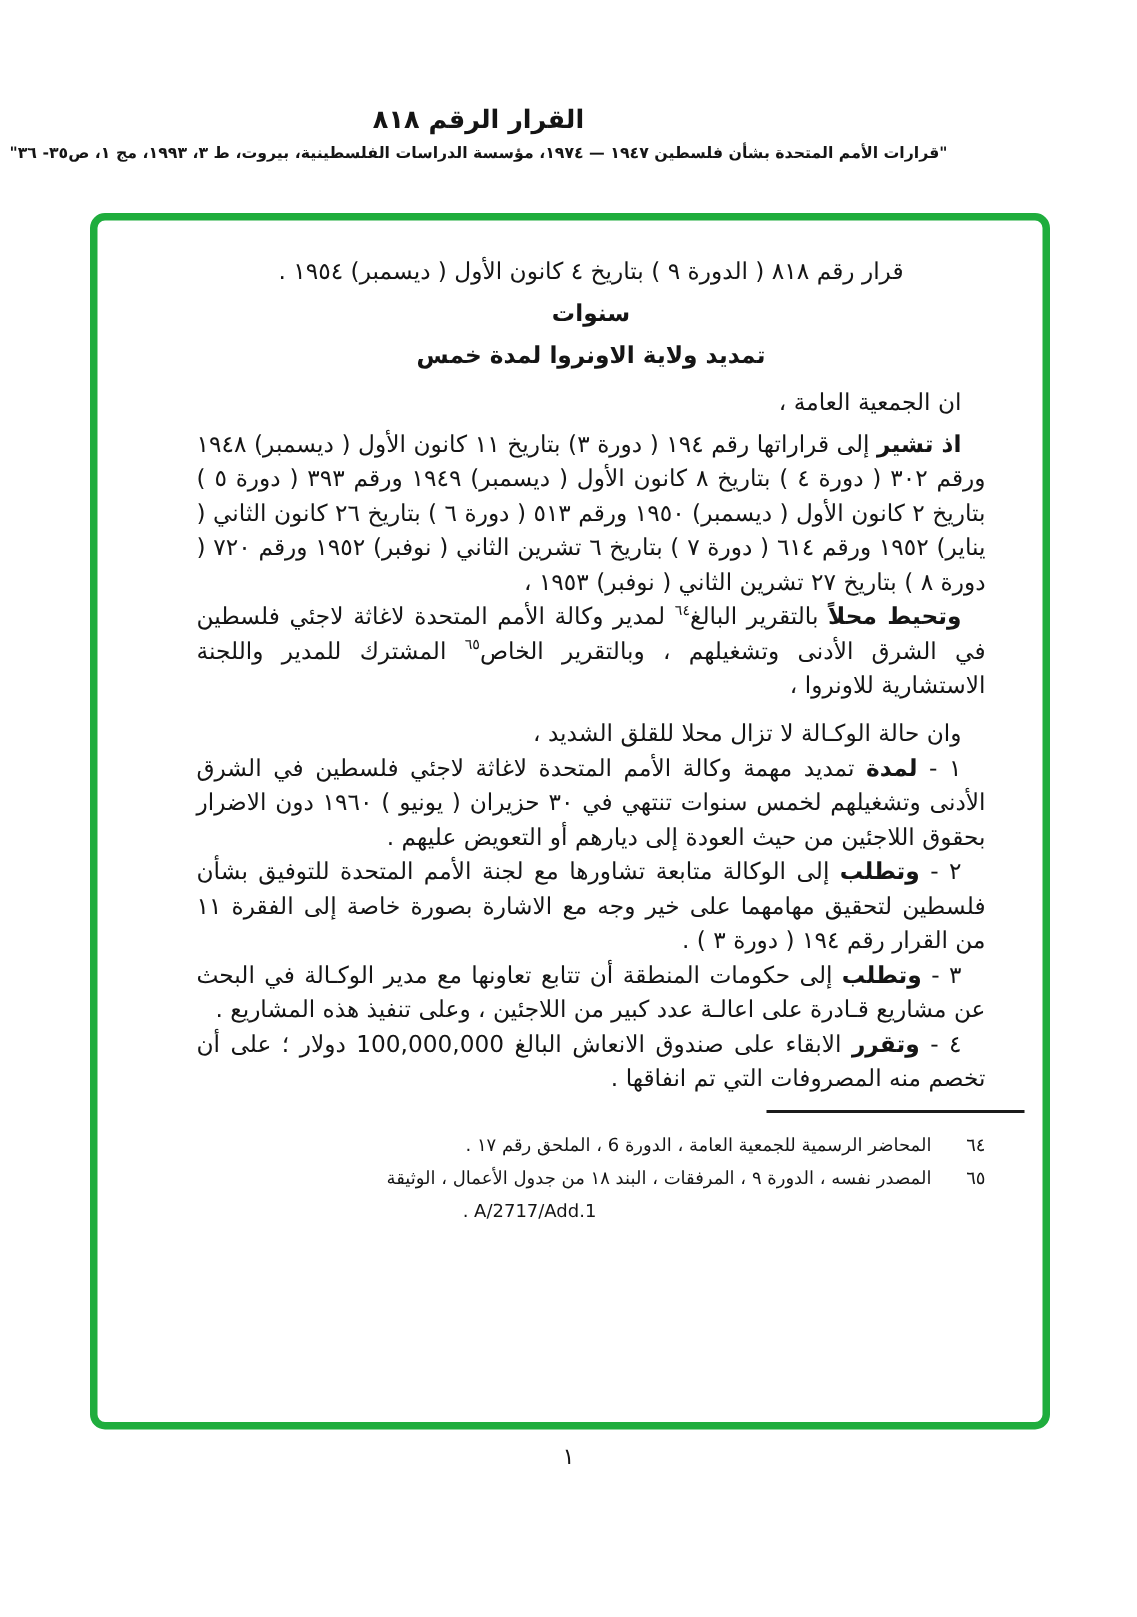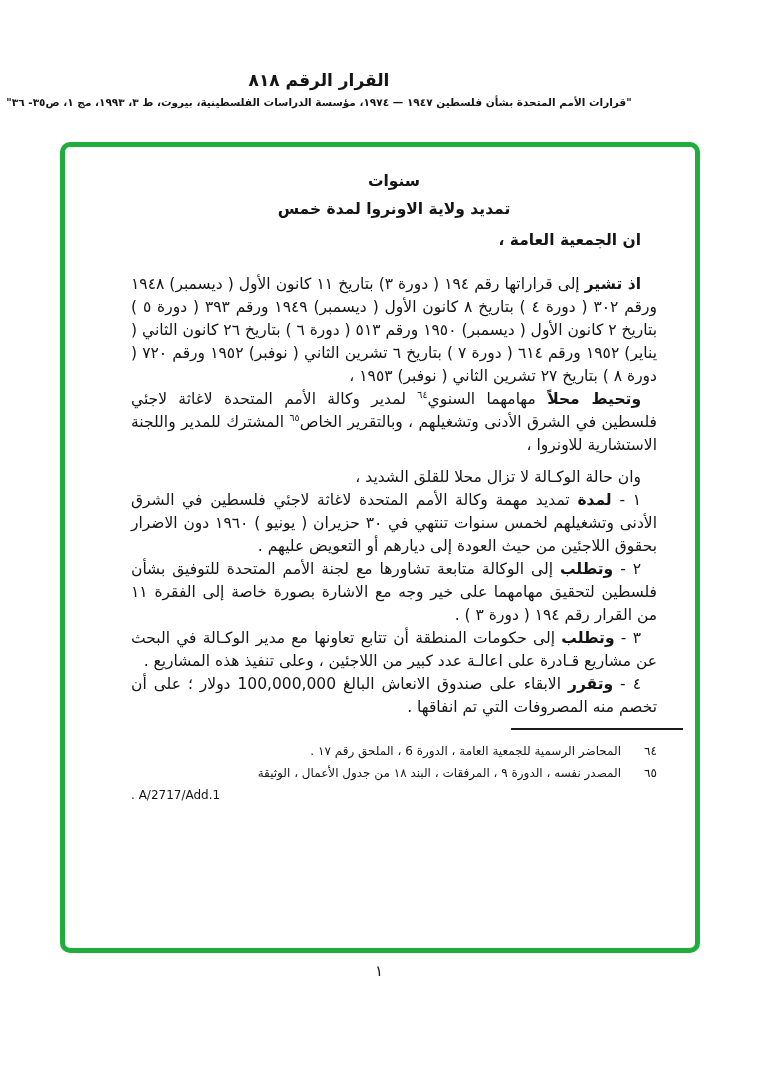--- a/index.html
+++ b/index.html
@@ -18,56 +18,57 @@
     overflow:hidden;background:#fff;
   }
   .res-content{
     direction:rtl;padding:20px 38px 0 66px;
     font-size:15.5px;line-height:23px;text-align:justify;
   }
   
   .res-heading{text-align:center;line-height:28px;margin-bottom:4px;}
   .res-heading .h-sub{font-weight:bold;}
   
-  .res-opening{font-weight:bold;text-indent:16px;margin:6px 0 21px;}
+  .res-opening{font-weight:normal;text-indent:16px;margin:6px 0 5px;}
   .para{margin:0;text-indent:16px;}
   .para.gap{margin-top:9px;}
   .b{font-weight:bold;}
   .sup{vertical-align:super;font-size:9.5px;line-height:0;}
   
   .fn-sep{width:172px;height:0;border-top:2px solid #1b1b1b;margin:9px -26px 10px auto;}
   .footnotes{font-size:12px;line-height:22px;text-align:right;}
   .footnote{display:flex;gap:14px;}
   .fn-num{min-width:22px;flex:0 0 auto;}
   .fn-text{flex:1 1 auto;}
-  .fn-docref{direction:rtl;text-align:left;padding-right:46px;}
+  .fn-docref{direction:rtl;text-align:center;padding-right:46px;}
   
   .page-number{position:absolute;top:962px;left:0;width:758px;text-align:center;font-size:15px;}
 </style>
 </head>
 <body>
 
 <header class="doc-header">
   <div class="doc-title">القرار الرقم ٨١٨</div>
   <div class="doc-citation">"قرارات الأمم المتحدة بشأن فلسطين ١٩٤٧ — ١٩٧٤، مؤسسة الدراسات الفلسطينية، بيروت، ط ٣، ١٩٩٣، مج ١، ص٣٥- ٣٦"</div>
 </header>
 
 <section class="res-frame">
   <div class="res-content">
 
     <div class="res-heading">
+      <div class="h-main">قرار رقم ٨١٨ ( الدورة ٩ ) بتاريخ ٤ كانون الأول ( ديسمبر) ١٩٥٤ .</div>
       <div class="h-sub">سنوات</div>
       <div class="h-sub">تمديد ولاية الاونروا لمدة خمس</div>
     </div>
 
     <div class="res-opening">ان الجمعية العامة ،</div>
 
     <p class="para"><span class="b">اذ تشير</span><span> إلى قراراتها رقم ١٩٤ ( دورة ٣) بتاريخ ١١ كانون الأول ( ديسمبر) ١٩٤٨ ورقم ٣٠٢ ( دورة ٤ ) بتاريخ ٨ كانون الأول ( ديسمبر) ١٩٤٩ ورقم ٣٩٣ ( دورة ٥ ) بتاريخ ٢ كانون الأول ( ديسمبر) ١٩٥٠ ورقم ٥١٣ ( دورة ٦ ) بتاريخ ٢٦ كانون الثاني ( يناير) ١٩٥٢ ورقم ٦١٤ ( دورة ٧ ) بتاريخ ٦ تشرين الثاني ( نوفبر) ١٩٥٢ ورقم ٧٢٠ ( دورة ٨ ) بتاريخ ٢٧ تشرين الثاني ( نوفبر) ١٩٥٣ ،</span></p>
 
-    <p class="para"><span class="b">وتحيط محلاً</span><span> مهامهما السنوي</span><span class="sup">٦٤</span><span> لمدير وكالة الأمم المتحدة لاغاثة لاجئي فلسطين في الشرق الأدنى وتشغيلهم ، وبالتقرير الخاص</span><span class="sup">٦٥</span><span> المشترك للمدير واللجنة الاستشارية للاونروا ،</span></p>
+    <p class="para"><span class="b">وتحيط محلاً</span><span> بالتقرير البالغ</span><span class="sup">٦٤</span><span> لمدير وكالة الأمم المتحدة لاغاثة لاجئي فلسطين في الشرق الأدنى وتشغيلهم ، وبالتقرير الخاص</span><span class="sup">٦٥</span><span> المشترك للمدير واللجنة الاستشارية للاونروا ،</span></p>
 
 
     <p class="para gap"><span>وان حالة الوكـالة لا تزال محلا للقلق الشديد ،</span></p>
 
     <p class="para"><span>١ - </span><span class="b">لمدة</span><span> تمديد مهمة وكالة الأمم المتحدة لاغاثة لاجئي فلسطين في الشرق الأدنى وتشغيلهم لخمس سنوات تنتهي في ٣٠ حزيران ( يونيو ) ١٩٦٠ دون الاضرار بحقوق اللاجئين من حيث العودة إلى ديارهم أو التعويض عليهم .</span></p>
 
     <p class="para"><span>٢ - </span><span class="b">وتطلب</span><span> إلى الوكالة متابعة تشاورها مع لجنة الأمم المتحدة للتوفيق بشأن فلسطين لتحقيق مهامهما على خير وجه مع الاشارة بصورة خاصة إلى الفقرة ١١ من القرار رقم ١٩٤ ( دورة ٣ ) .</span></p>
 
     <p class="para"><span>٣ - </span><span class="b">وتطلب</span><span> إلى حكومات المنطقة أن تتابع تعاونها مع مدير الوكـالة في البحث عن مشاريع قـادرة على اعالـة عدد كبير من اللاجئين ، وعلى تنفيذ هذه المشاريع .</span></p>
 

